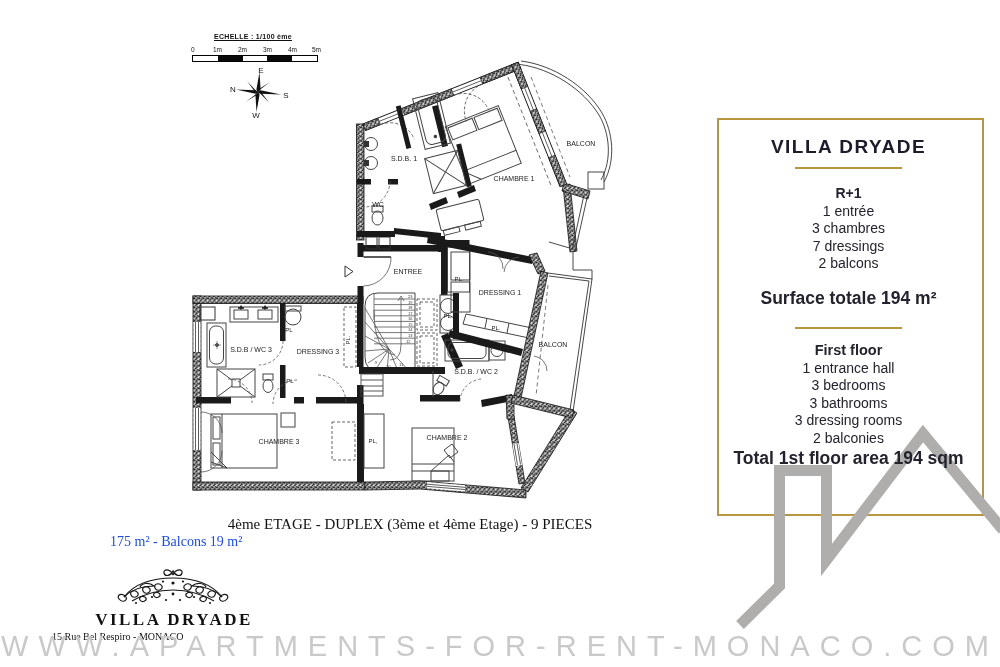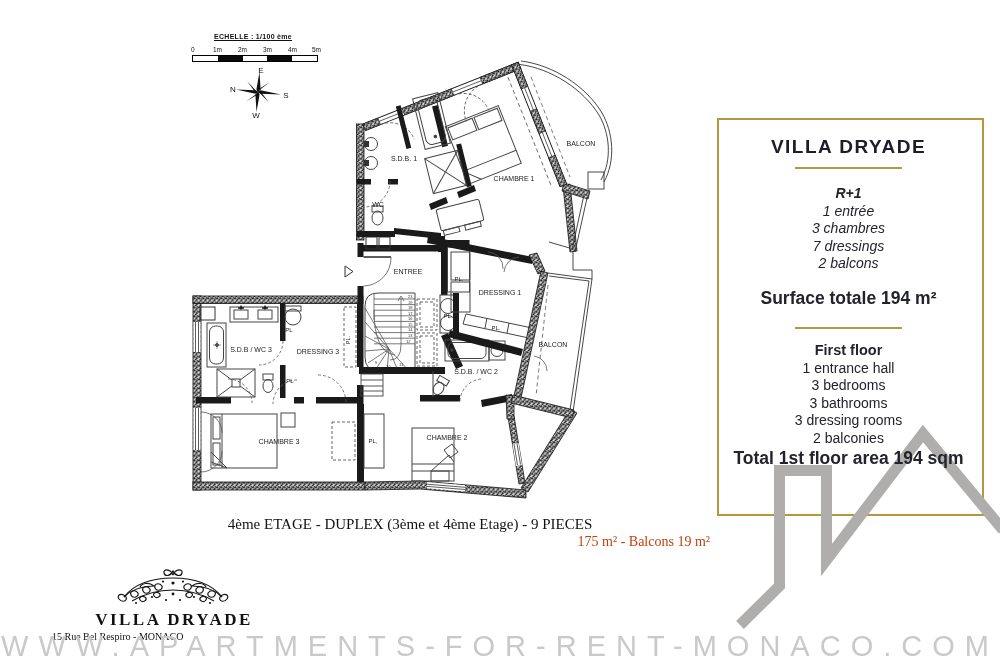--- a/index.html
+++ b/index.html
@@ -510,21 +510,21 @@
 <svg class="abs" style="left:730px;top:420px;z-index:3;" width="270" height="247" viewBox="0 0 270 247">
   <path d="M 10,205 L 49.5,166 L 49.5,50.5 L 96.5,50.5 L 96.5,140 L 193,13.5 L 273,110" fill="none" stroke="#b0aeac" stroke-width="11"></path>
 </svg>
 
 <div class="abs" style="left:717px;top:118px;z-index:4;width:263px;height:394px;color:#23232e;text-align:center;">
 
   <div style="margin-top:18px;font-size:19px;font-weight:bold;letter-spacing:1.5px;color:#1c1c2b;">VILLA DRYADE</div>
 
   <div style="margin:9px auto 0;width:107px;height:2px;background:#b6973f;"></div>
 
-  <div style="margin-top:16px;font-size:14px;line-height:17.6px;font-style:italic;">
+  <div style="margin-top:16px;font-size:14px;line-height:17.6px;">
     <div style="font-weight:bold;">R+1</div>
     <div>1 entrée</div>
     <div>3 chambres</div>
     <div>7 dressings</div>
     <div>2 balcons</div>
   </div>
 
   <div style="margin-top:15px;font-size:17.5px;font-weight:bold;">Surface totale 194 m²</div>
 
   <div style="margin:18px auto 0;width:107px;height:2px;background:#b6973f;"></div>
@@ -536,21 +536,21 @@
     <div>3 bathrooms</div>
     <div>3 dressing rooms</div>
     <div>2 balconies</div>
   </div>
 
   <div style="font-size:17.5px;font-weight:bold;">Total 1st floor area 194 sqm</div>
 </div>
 
 <div class="abs" style="left:110px;top:516px;z-index:2;width:600px;text-align:center;font-family:'Liberation Serif',serif;font-size:15px;color:#111;">4ème ETAGE - DUPLEX (3ème et 4ème Etage) - 9 PIECES</div>
 
-<div class="abs" style="left:110px;top:534px;z-index:2;width:600px;text-align:right;font-family:'Liberation Serif',serif;font-size:14px;color:#c2410c;">175 m² - Balcons 19 m²</div>
+<div class="abs" style="left:110px;top:534px;z-index:2;width:600px;text-align:left;font-family:'Liberation Serif',serif;font-size:14px;color:#1d4ed8;">175 m² - Balcons 19 m²</div>
 
 <svg class="abs" style="left:116px;top:566px;z-index:2;" width="114" height="46" viewBox="0 0 114 46">
   <g stroke="#151515" fill="none" stroke-width="1.2">
     <path d="M57,9 C54,2 47,3 48,7 C49,11 55,10 57,5 C59,10 65,11 66,7 C67,3 60,2 57,9"></path>
     <path d="M8,31 C19,17 38,12 57,12 C76,12 95,17 106,31"></path>
     <path d="M8,31 C15,24 26,20 38,20 C33,16 26,17 24,21"></path>
     <path d="M106,31 C99,24 88,20 76,20 C81,16 88,17 90,21"></path>
     <path d="M10,31 C6,26 0,29 3,33 C6,37 12,35 10,31"></path>
     <path d="M104,31 C108,26 114,29 111,33 C108,37 102,35 104,31"></path>
     <path d="M22,27 C19,23 13,25 15,29 C17,33 23,31 22,27"></path>

